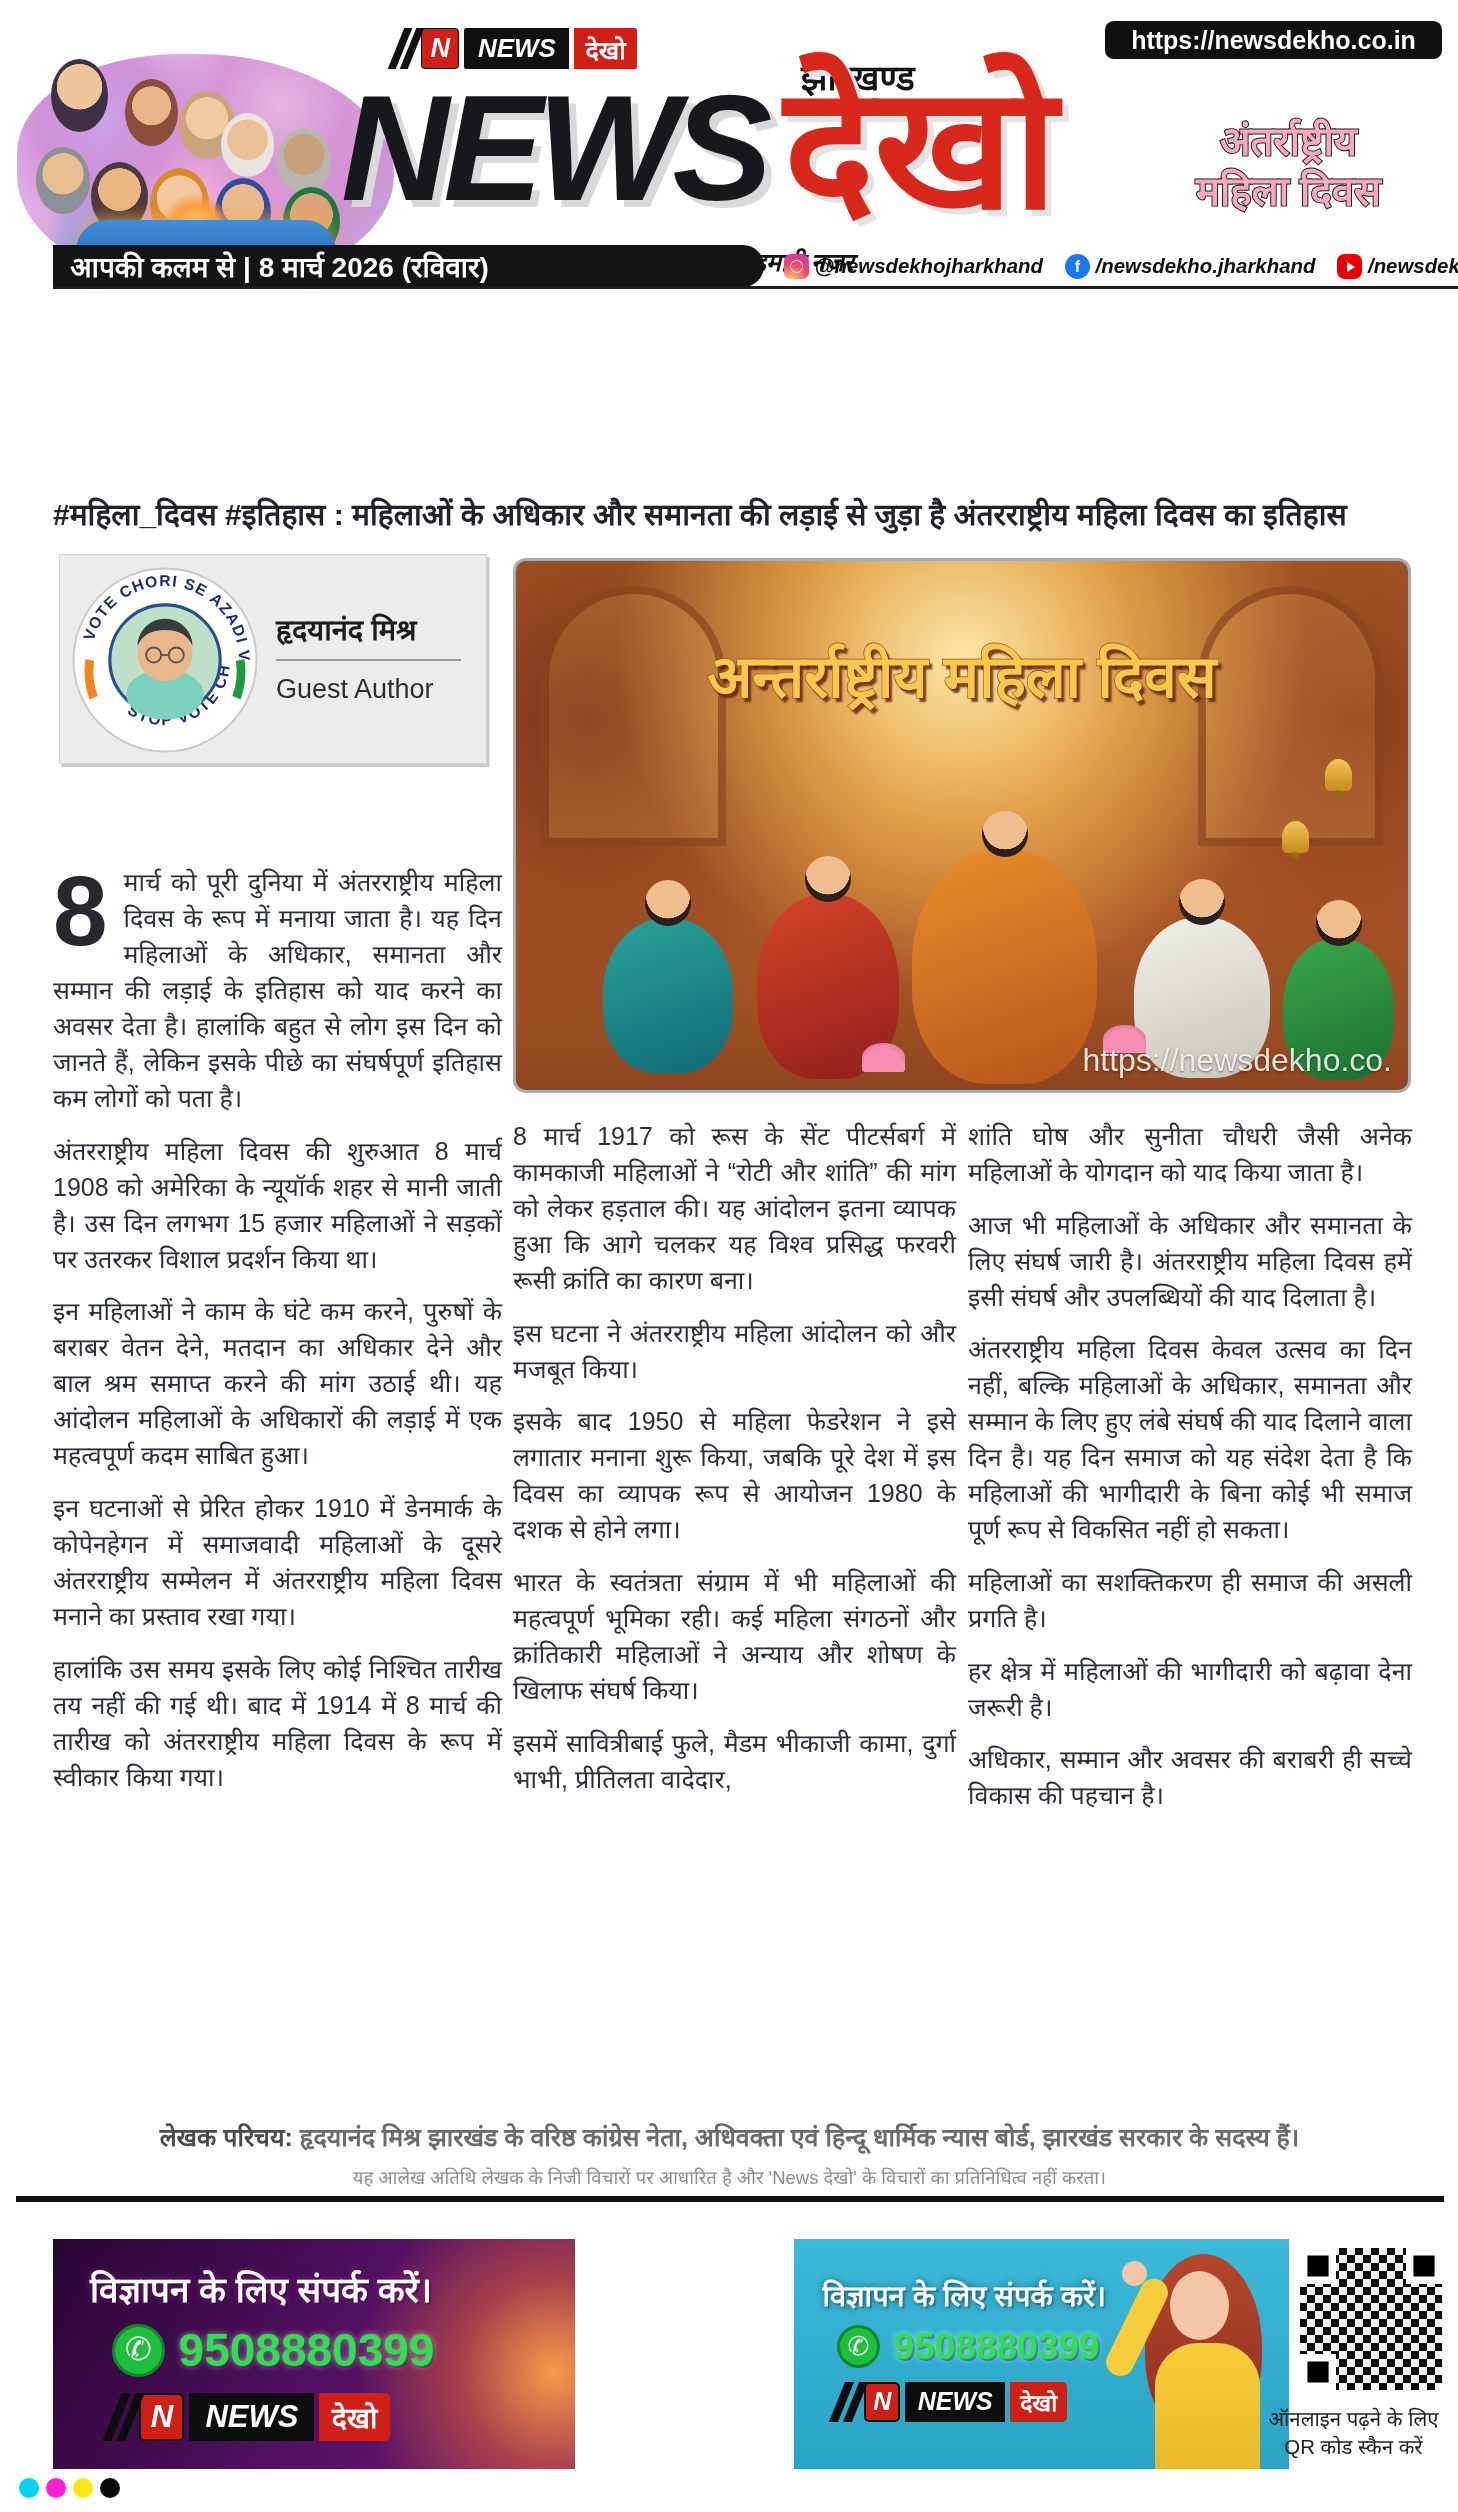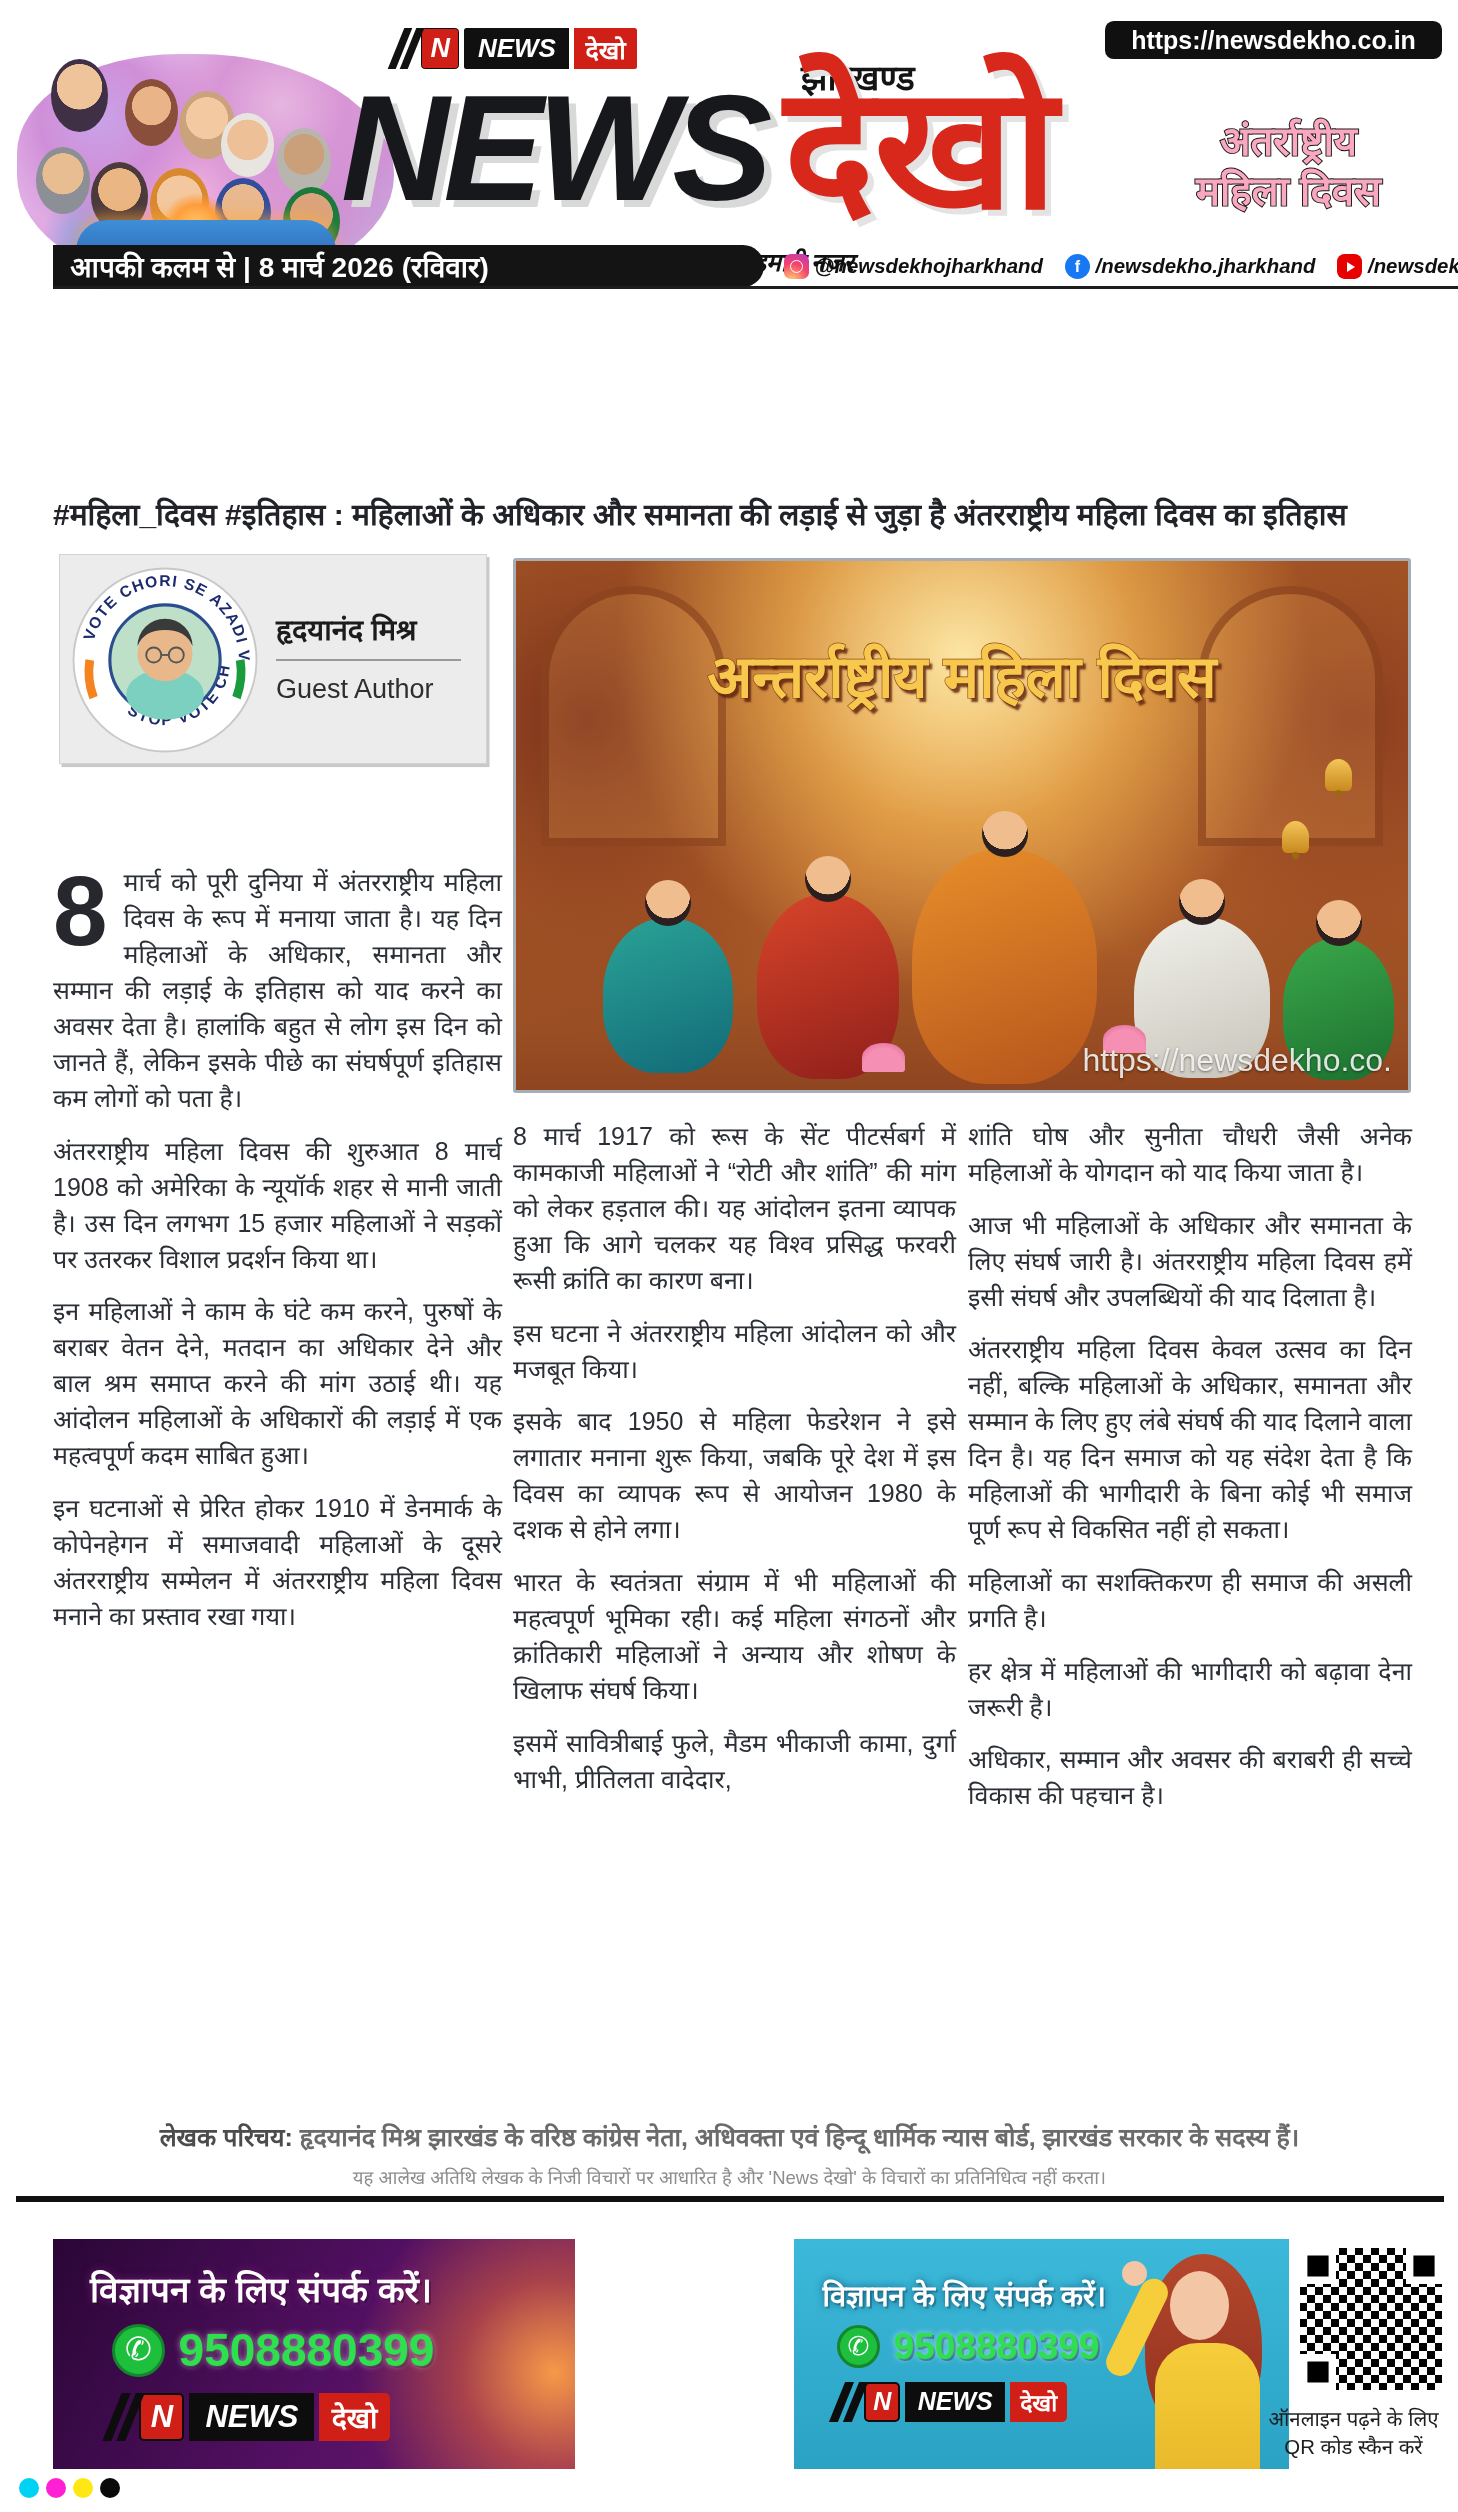--- a/index.html
+++ b/index.html
@@ -77,21 +77,21 @@
 
   
   .author-card{position:absolute;left:59px;top:554px;width:428px;height:210px;background:#ececec;
         border:1.2px solid #d2d2d2;box-shadow:2.5px 3.1px 0 #c9c9c9;}
   .author-badge{position:absolute;left:11px;top:11px;width:188px;height:188px;}
   .author-name{position:absolute;left:216px;top:54px;font-size:29px;font-weight:bold;color:#1c1c1c;}
   .author-divider{position:absolute;left:216px;top:104px;width:185px;height:1.9px;background:#9a9a9a;}
   .author-role{position:absolute;left:216px;top:119px;font-size:27px;color:#2e2e2e;text-align:right;}
 
   
-  .feature{position:absolute;left:513px;top:558px;width:898px;height:535px;border-radius:3px;border:3.7px solid #a7adb4;
+  .feature{position:absolute;left:513px;top:558px;width:898px;height:535px;border-radius:13px;border:3.7px solid #a7adb4;
         overflow:hidden;
         background:
           radial-gradient(ellipse at 50% 18%,rgba(255,236,170,.95) 0,rgba(255,196,90,.55) 28%,transparent 55%),
           radial-gradient(circle at 8% 30%,#7a2e1a 0,transparent 35%),
           radial-gradient(circle at 94% 30%,#8a3a1e 0,transparent 35%),
           linear-gradient(180deg,#b86a2a 0%,#c97c33 30%,#b5642a 60%,#8f4520 100%);}
   .feat-arch{position:absolute;left:25px;top:25px;width:185px;height:260px;border:8.7px solid rgba(120,50,20,.55);
         border-radius:93px 93px 0 0;background:rgba(255,190,100,.18);}
   .feat-arch.r{left:auto;right:25px;}
   .feat-title{position:absolute;left:0;right:0;top:73px;text-align:center;font-size:59px;font-weight:bold;color:#f8c84e;
@@ -293,20 +293,21 @@
     <div class="lotus" style="left:346px;bottom:18.5px;" data-interactable="false"></div>
     <div class="lotus" style="left:587px;bottom:37px;" data-interactable="false"></div>
     <div class="feat-watermark" data-interactable="false">https://newsdekho.co.</div>
   </div>
 
   <div class="bodycol col1" data-interactable="false">
     <p><span class="dropcap" data-interactable="false">8</span><span data-interactable="false">मार्च को पूरी दुनिया में अंतरराष्ट्रीय महिला दिवस के रूप में मनाया जाता है। यह दिन महिलाओं के अधिकार, समानता और सम्मान की लड़ाई के इतिहास को याद करने का अवसर देता है। हालांकि बहुत से लोग इस दिन को जानते हैं, लेकिन इसके पीछे का संघर्षपूर्ण इतिहास कम लोगों को पता है।</span></p>
     <p data-interactable="false">अंतरराष्ट्रीय महिला दिवस की शुरुआत 8 मार्च 1908 को अमेरिका के न्यूयॉर्क शहर से मानी जाती है। उस दिन लगभग 15 हजार महिलाओं ने सड़कों पर उतरकर विशाल प्रदर्शन किया था।</p>
     <p data-interactable="false">इन महिलाओं ने काम के घंटे कम करने, पुरुषों के बराबर वेतन देने, मतदान का अधिकार देने और बाल श्रम समाप्त करने की मांग उठाई थी। यह आंदोलन महिलाओं के अधिकारों की लड़ाई में एक महत्वपूर्ण कदम साबित हुआ।</p>
     <p data-interactable="false">इन घटनाओं से प्रेरित होकर 1910 में डेनमार्क के कोपेनहेगन में समाजवादी महिलाओं के दूसरे अंतरराष्ट्रीय सम्मेलन में अंतरराष्ट्रीय महिला दिवस मनाने का प्रस्ताव रखा गया।</p>
+    <p data-interactable="false">हालांकि उस समय इसके लिए कोई निश्चित तारीख तय नहीं की गई थी। बाद में 1914 में 8 मार्च की तारीख को अंतरराष्ट्रीय महिला दिवस के रूप में स्वीकार किया गया।</p>
   </div>
 
   <div class="bodycol col2" data-interactable="false">
     <p data-interactable="false">8 मार्च 1917 को रूस के सेंट पीटर्सबर्ग में कामकाजी महिलाओं ने “रोटी और शांति” की मांग को लेकर हड़ताल की। यह आंदोलन इतना व्यापक हुआ कि आगे चलकर यह विश्व प्रसिद्ध फरवरी रूसी क्रांति का कारण बना।</p>
     <p data-interactable="false">इस घटना ने अंतरराष्ट्रीय महिला आंदोलन को और मजबूत किया।</p>
     <p data-interactable="false">इसके बाद 1950 से महिला फेडरेशन ने इसे लगातार मनाना शुरू किया, जबकि पूरे देश में इस दिवस का व्यापक रूप से आयोजन 1980 के दशक से होने लगा।</p>
     <p data-interactable="false">भारत के स्वतंत्रता संग्राम में भी महिलाओं की महत्वपूर्ण भूमिका रही। कई महिला संगठनों और क्रांतिकारी महिलाओं ने अन्याय और शोषण के खिलाफ संघर्ष किया।</p>
     <p data-interactable="false">इसमें सावित्रीबाई फुले, मैडम भीकाजी कामा, दुर्गा भाभी, प्रीतिलता वादेदार,</p>
   </div>
 

